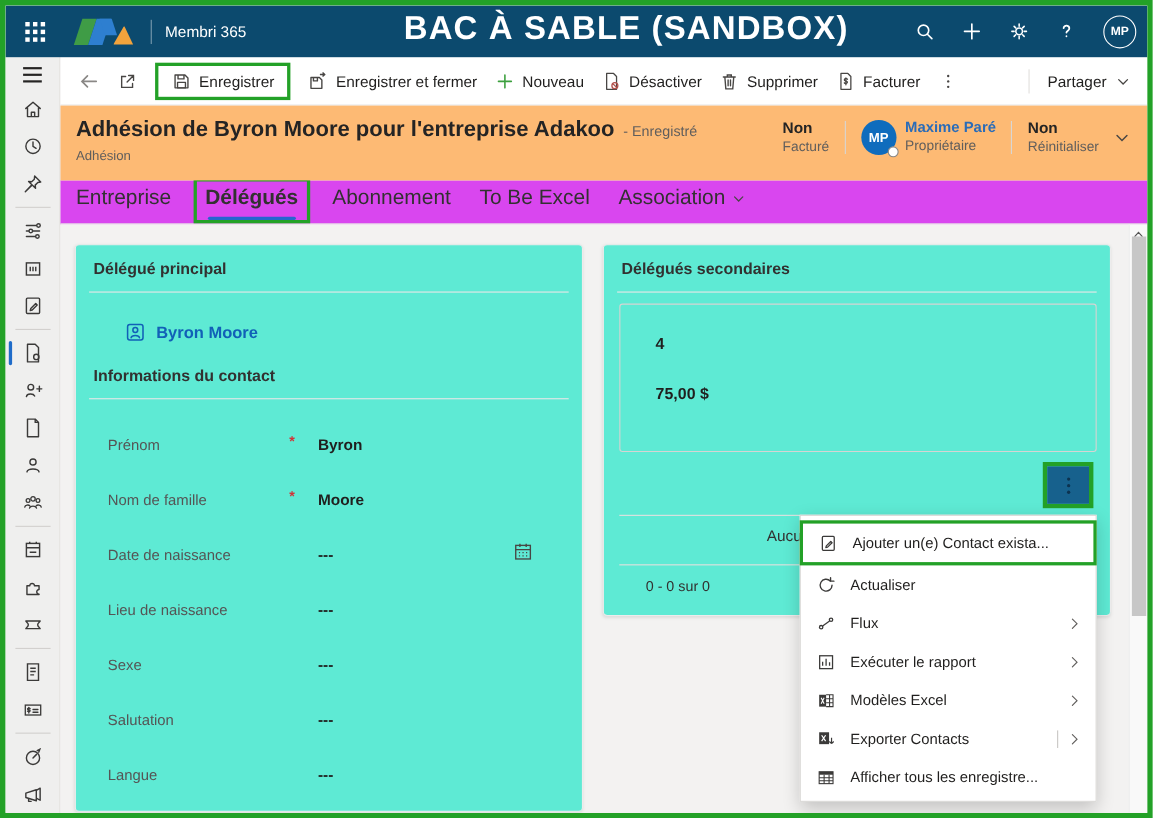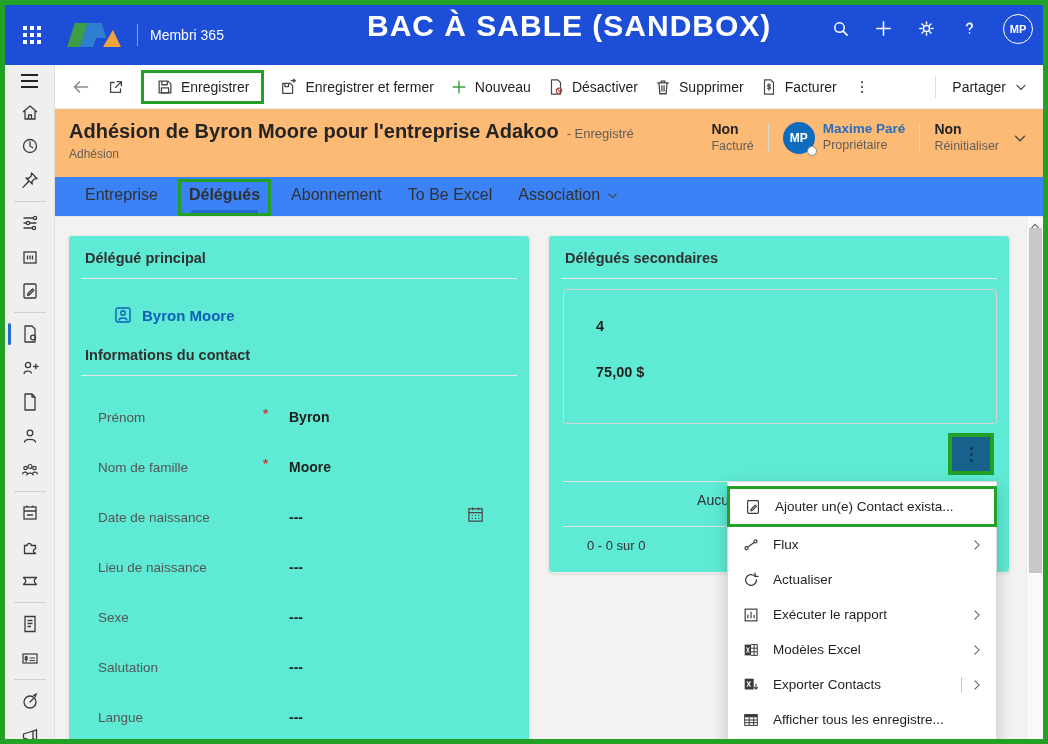--- a/index.html
+++ b/index.html
@@ -1,20 +1,20 @@
 <!DOCTYPE html>
 <html><head>
 <meta charset="utf-8">
 <style>
   * { margin:0; padding:0; box-sizing:border-box; }
   body { font-family:"Liberation Sans", sans-serif; background:#fff; }
   .page { position:relative; width:1048px; height:744px; border:5px solid #23a127; overflow:hidden; background:#fff; }
 
   
-  .topbar { position:relative; height:60px; background:#1d4ed8; display:flex; align-items:center; color:#fff; }
+  .topbar { position:relative; height:47px; background:#0c4a6e; display:flex; align-items:center; color:#fff; }
   .waffle { width:34px; height:34px; margin-left:10px; display:grid; grid-template-columns:repeat(3,4px); grid-template-rows:repeat(3,4px); gap:3px; place-content:center; cursor:pointer; }
   .waffle i { background:#fff; width:4px; height:4px; }
   .logo { position:relative; width:58px; height:28px; margin-left:18px; }
   .logo .lg { position:absolute; left:4px; top:2px; width:13px; height:24px; background:#3f9c46; transform:skewX(-18deg); }
   .logo .lb1 { position:absolute; left:17px; top:2px; width:13px; height:24px; background:#2e7fd0; transform:skewX(-18deg); }
   .logo .lb2 { position:absolute; left:26px; top:2px; width:11px; height:15px; background:#2e7fd0; transform:skewX(18deg); }
   .logo .lo { position:absolute; left:36px; top:9px; width:18px; height:17px; background:#f2a33c; clip-path:polygon(0 100%,55% 0,100% 100%); }
   .tb-sep { width:1px; height:22px; background:rgba(255,255,255,.45); margin:0 12px; }
   .appname { font-size:14px; color:#fff; }
   .env-title { position:absolute; left:362px; top:4px; font-size:30px; letter-spacing:1px; color:#fff; font-weight:700; }
@@ -51,21 +51,21 @@
   .hdr-val { font-size:14px; font-weight:bold; color:#242424; }
   .hdr-lab { font-size:12.5px; color:#605e5c; }
   .hdr-sep { width:1px; height:30px; background:#d8d6d4; }
   .owner { display:flex; align-items:center; gap:8px; }
   .own-av { position:relative; width:32px; height:32px; border-radius:50%; background:#0f6cbd; color:#fff; font-size:12px; font-weight:bold; display:flex; align-items:center; justify-content:center; }
   .own-av::after { content:""; position:absolute; right:-2px; bottom:-2px; width:8px; height:8px; border:1.5px solid #8a8886; background:#fff; border-radius:50%; }
   .own-name { font-size:13.5px; font-weight:bold; color:#2b6cb8; }
   .hdr-chev { position:absolute; right:-30px; top:8px; cursor:pointer; }
 
   
-  .tabbar { height:40px; background:#3b82f6; border-bottom:1px solid #e6e6e6; display:flex; align-items:flex-end; padding-left:30px; gap:26px; font-size:16px; color:#323130; }
+  .tabbar { height:40px; background:#d946ef; border-bottom:1px solid #e6e6e6; display:flex; align-items:flex-end; padding-left:14px; gap:26px; font-size:19px; color:#323130; }
   .tab { padding-bottom:12px; cursor:pointer; white-space:nowrap; display:flex; align-items:center; gap:5px; }
   .tab-anno { border:3px solid #23a127; padding:4px 8px 0 8px; margin:0 -6px; }
   .tab.active { font-weight:bold; position:relative; padding-bottom:9px; }
   .tab.active::after { content:""; position:absolute; left:2px; right:2px; bottom:0; height:3px; border-radius:2px; background:#2666cf; }
 
   
   .content { flex:1; position:relative; background:#f3f2f1; overflow:hidden; }
   .card { position:absolute; background:#5eead4; border:1px solid #ececec; border-radius:4px; box-shadow:0 1px 3px rgba(0,0,0,.09); }
   .card-l { left:13px; top:18px; width:462px; height:516px; padding:14px 16px; }
   .card-r { left:493px; top:18px; width:462px; height:338px; padding:14px 16px; }
@@ -508,38 +508,38 @@
           <div class="mi-anno">
             <div class="mi">
               <svg class="ic" viewBox="0 0 20 20" width="18" height="18" fill="none" stroke="#3b3a39" stroke-width="1.3" stroke-linejoin="round">
                   <rect x="4" y="3" width="12" height="14" rx="1"></rect>
                   <path d="M8 12.5l4.5-4.5 1.3 1.3-4.5 4.5-1.8.5z"></path>
                 </svg>
               <span class="mlab">Ajouter un(e) Contact exista...</span>
             </div>
           </div>
           <div class="mi">
+            <svg class="ic" viewBox="0 0 20 20" width="18" height="18" fill="none" stroke="#3b3a39" stroke-width="1.4" stroke-linecap="round">
+                <path d="M16 10a6 6 0 11-1.8-4.3"></path>
+                <path d="M14.5 2.5v3.4h3.4"></path>
+              </svg>
+            <span class="mlab">Actualiser</span>
+          </div>
+          <div class="mi">
             <svg class="ic" viewBox="0 0 20 20" width="18" height="18" fill="none" stroke="#3b3a39" stroke-width="1.3">
                 <circle cx="5" cy="13.5" r="1.7"></circle>
                 <circle cx="15" cy="6" r="1.7"></circle>
                 <path d="M6.5 12.3l7-5"></path>
               </svg>
             <span class="mlab">Flux</span>
             <span class="mchev">
                 <svg class="ic" viewBox="0 0 20 20" width="14" height="14" fill="none" stroke="#605e5c" stroke-width="1.5" stroke-linecap="round">
                   <path d="M7 4l6 6-6 6"></path>
                 </svg>
               </span>
-          </div>
-          <div class="mi">
-            <svg class="ic" viewBox="0 0 20 20" width="18" height="18" fill="none" stroke="#3b3a39" stroke-width="1.4" stroke-linecap="round">
-                <path d="M16 10a6 6 0 11-1.8-4.3"></path>
-                <path d="M14.5 2.5v3.4h3.4"></path>
-              </svg>
-            <span class="mlab">Actualiser</span>
           </div>
           <div class="mi">
             <svg class="ic" viewBox="0 0 20 20" width="18" height="18" fill="none" stroke="#3b3a39" stroke-width="1.3">
                 <rect x="3.5" y="3.5" width="13" height="13"></rect>
                 <path d="M6.5 13.5V9.5M10 13.5v-7M13.5 13.5v-3.5"></path>
               </svg>
             <span class="mlab">Exécuter le rapport</span>
             <span class="mchev">
                 <svg class="ic" viewBox="0 0 20 20" width="14" height="14" fill="none" stroke="#605e5c" stroke-width="1.5" stroke-linecap="round">
                   <path d="M7 4l6 6-6 6"></path>

